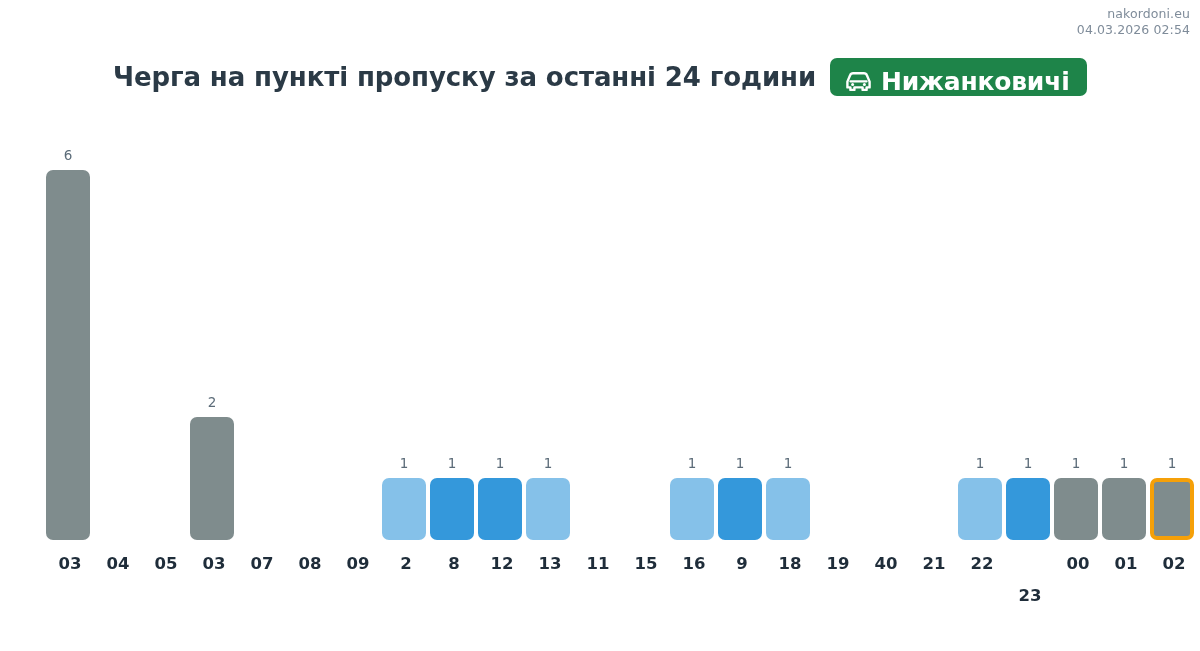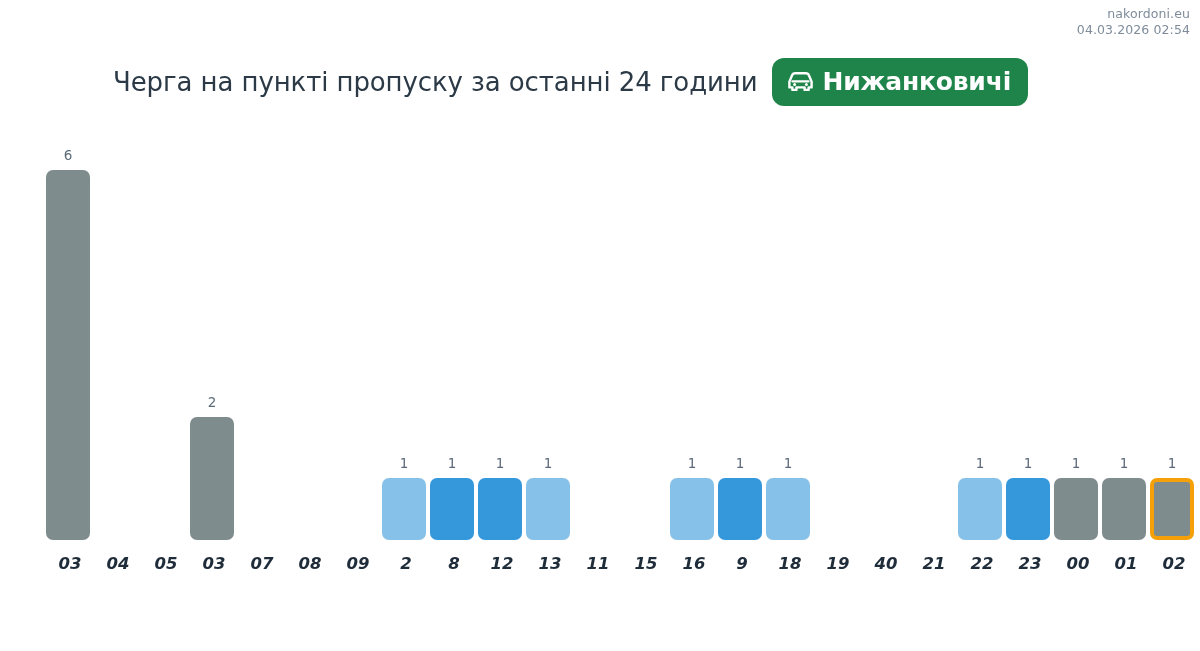--- a/index.html
+++ b/index.html
@@ -41,32 +41,32 @@
     position: absolute;
     top: 58px;
     left: 113px;
     right: 0;
     display: flex;
     align-items: center;
     gap: 14px;
   }
   .title-text {
     font-size: 26px;
-    font-weight: 400;
+    font-weight: 700;
     color: #2b3a46;
     white-space: nowrap;
     letter-spacing: -0.1px;
   }
   .place-badge {
     display: inline-flex;
     align-items: center;
     gap: 9px;
     background: #1e8449;
-    border-radius: 12px;
-    padding: 9px 17px 10px 15px;
+    border-radius: 7px;
+    padding: 9px 17px 0 15px;
     box-sizing: border-box;
     justify-content: space-between;
   }
   .place-badge .car-icon {
     display: inline-block;
     width: 27px;
     height: 21px;
     flex: 0 0 auto;
   }
   .place-badge .place-name {
@@ -119,21 +119,20 @@
     border: 4px solid #f5a009;
   }
 
   
   .xaxis {
     position: absolute;
     left: 0;
     top: 424px;
     width: 1144px;
     height: 30px;
-    font-style: italic;
   }
   .xtick {
     position: absolute;
     top: 0;
     width: 48px;
     text-align: center;
     font-size: 16.5px;
     font-weight: 700;
     color: #1f2d3a;
     font-family: "DejaVu Sans", "Liberation Sans", sans-serif;
@@ -245,18 +244,18 @@
       <div class="xtick" style="left: 480px;">13</div>
       <div class="xtick" style="left: 528px;">11</div>
       <div class="xtick" style="left: 576px;">15</div>
       <div class="xtick" style="left: 624px;">16</div>
       <div class="xtick" style="left: 672px;">9</div>
       <div class="xtick" style="left: 720px;">18</div>
       <div class="xtick" style="left: 768px;">19</div>
       <div class="xtick" style="left: 816px;">40</div>
       <div class="xtick" style="left: 864px;">21</div>
       <div class="xtick" style="left: 912px;">22</div>
-      <div class="xtick" style="left: 960px;">23</div>
+      <div class="xtick" style="left: 960px; margin-top: 32px;">23</div>
       <div class="xtick" style="left: 1008px;">00</div>
       <div class="xtick" style="left: 1056px;">01</div>
       <div class="xtick" style="left: 1104px; text-align: center;">02</div>
     </div>
 </div>
 
 </body></html>

